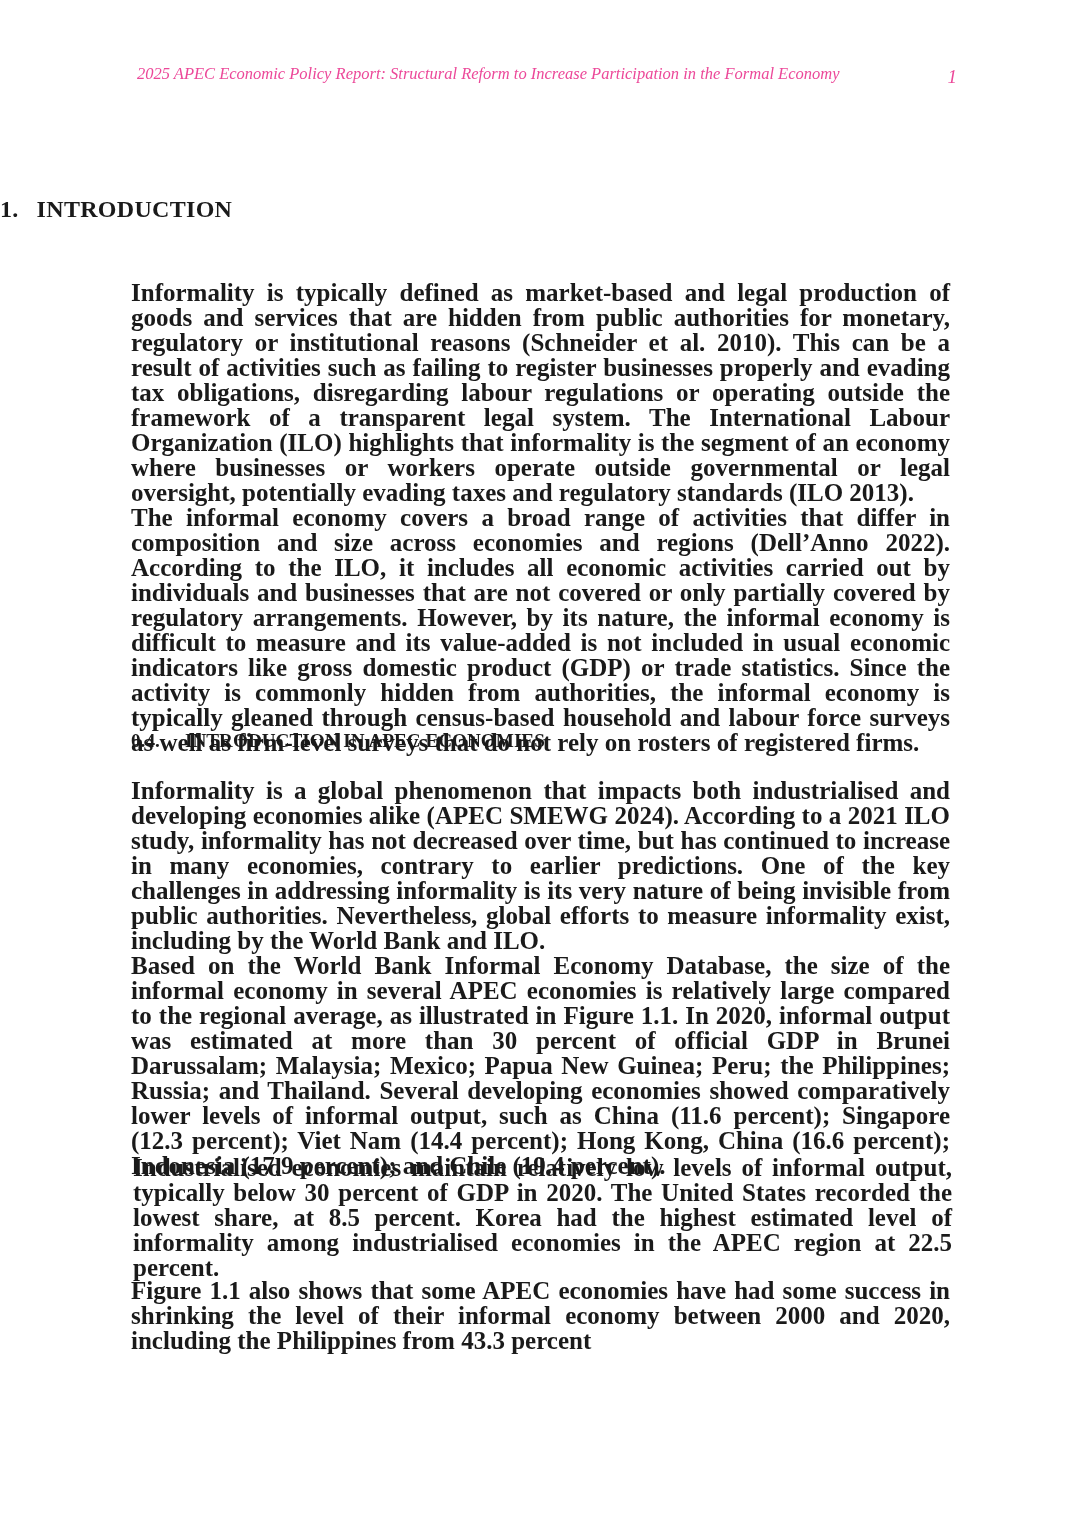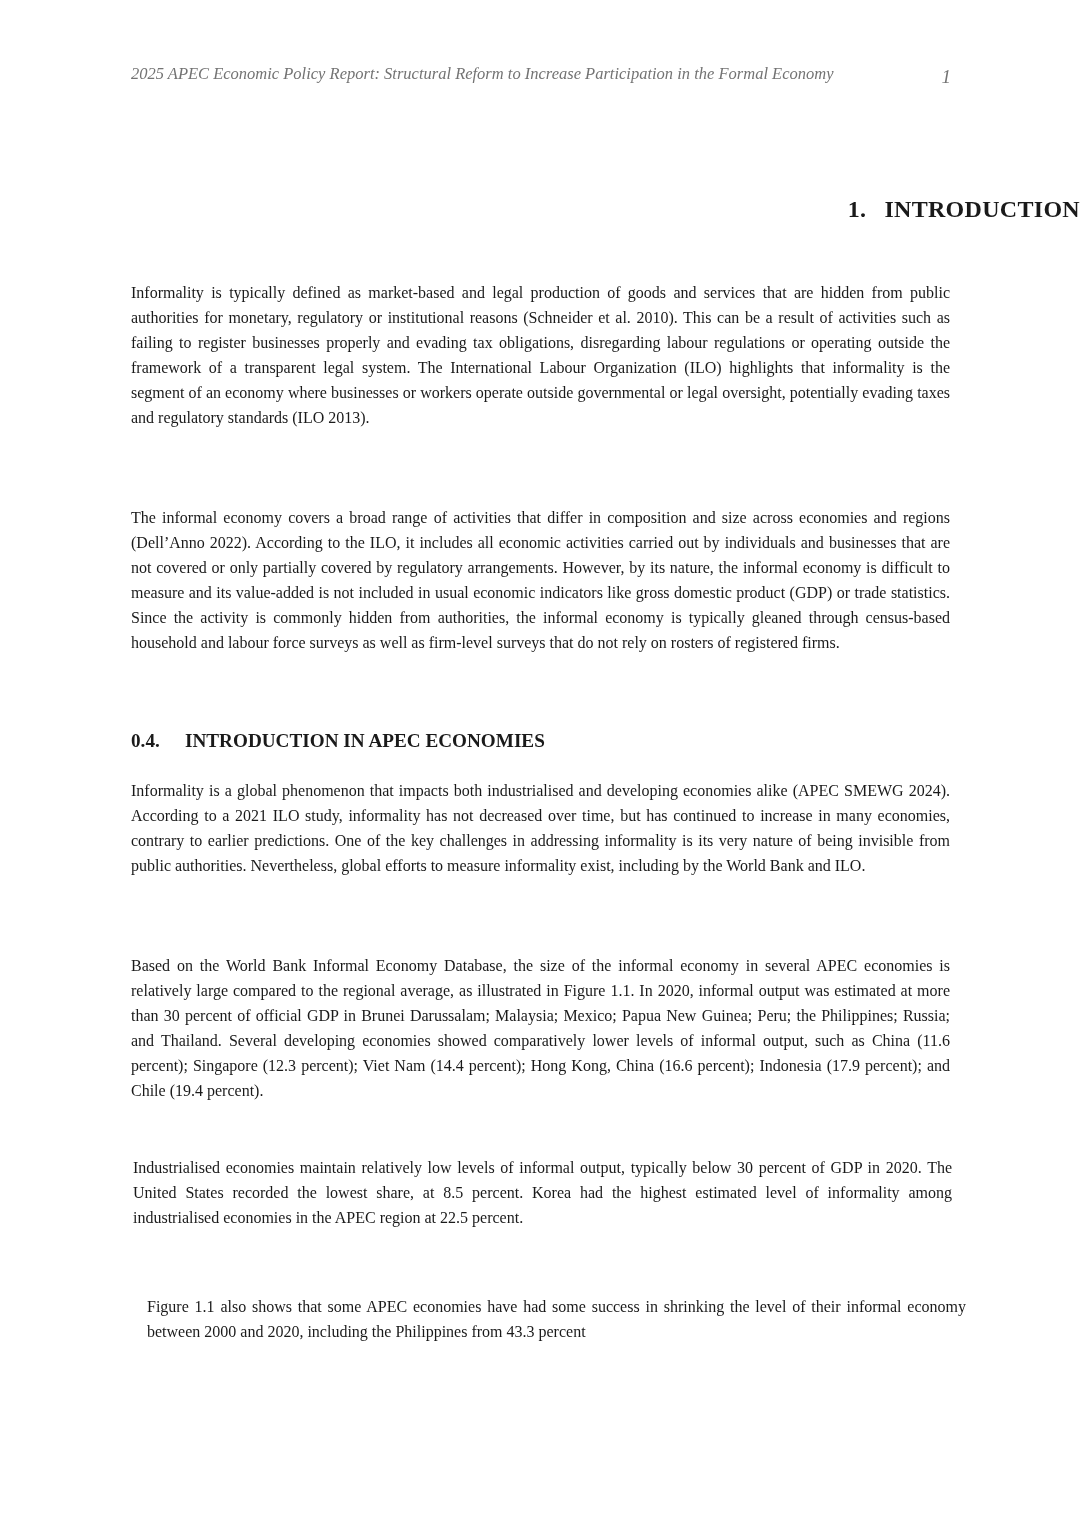--- a/index.html
+++ b/index.html
@@ -1,25 +1,25 @@
 <!DOCTYPE html>
 <html><head>
 <meta charset="utf-8">
 <style>
   html, body { margin: 0; padding: 0; background: #ffffff; }
   body { width: 1080px; height: 1527px; position: relative; overflow: hidden;
          font-family: "Liberation Serif", serif; color: #1a1a1a; }
-  .running-header { position: absolute; top: 64px; left: 131px; width: 820px;
-         font-style: italic; font-size: 16.5px; color: #737373; }
+  .running-header { position: absolute; top: 64px; left: 137px; width: 820px;
+         font-style: italic; font-size: 16.5px; color: #ec4899; }
   .running-header .page-num { position: absolute; right: 0; top: 2px; font-size: 19px; }
   .chapter-title { position: absolute; top: 196px; left: 0; width: 1080px;
-         text-align: right; font-weight: bold; font-size: 24px; letter-spacing: 0.3px; }
+         text-align: left; font-weight: bold; font-size: 24px; letter-spacing: 0.3px; }
   .chapter-title .num { margin-right: 18px; }
-  .para { position: absolute; left: 131px; width: 819px; font-size: 16px;
-          line-height: 25px; text-align: justify; }
+  .para { position: absolute; left: 131px; width: 819px; font-size: 25px;
+          line-height: 25px; text-align: justify; font-weight: bold; }
   .section-heading { position: absolute; left: 131px; font-weight: bold; font-size: 19.2px; }
   .section-heading .num { display: inline-block; width: 54px; }
 </style>
 </head>
 <body>
 
 <div class="running-header">
   <span>2025 APEC Economic Policy Report: Structural Reform to Increase Participation in the Formal Economy</span>
   <span class="page-num">1</span>
 </div>
@@ -31,13 +31,13 @@
 <p class="para" style="top:280px; margin:0;">Informality is typically defined as market-based and legal production of goods and services that are hidden from public authorities for monetary, regulatory or institutional reasons (Schneider et al. 2010). This can be a result of activities such as failing to register businesses properly and evading tax obligations, disregarding labour regulations or operating outside the framework of a transparent legal system. The International Labour Organization (ILO) highlights that informality is the segment of an economy where businesses or workers operate outside governmental or legal oversight, potentially evading taxes and regulatory standards (ILO 2013).</p>
 <p class="para" style="top:505px; margin:0;">The informal economy covers a broad range of activities that differ in composition and size across economies and regions (Dell’Anno 2022). According to the ILO, it includes all economic activities carried out by individuals and businesses that are not covered or only partially covered by regulatory arrangements. However, by its nature, the informal economy is difficult to measure and its value-added is not included in usual economic indicators like gross domestic product (GDP) or trade statistics. Since the activity is commonly hidden from authorities, the informal economy is typically gleaned through census-based household and labour force surveys as well as firm-level surveys that do not rely on rosters of registered firms.</p>
 
 <div class="section-heading" style="top:730px;">
   <span class="num">0.4.</span><span>INTRODUCTION IN APEC ECONOMIES</span>
 </div>
 
 <p class="para" style="top:778px; margin:0;">Informality is a global phenomenon that impacts both industrialised and developing economies alike (APEC SMEWG 2024). According to a 2021 ILO study, informality has not decreased over time, but has continued to increase in many economies, contrary to earlier predictions. One of the key challenges in addressing informality is its very nature of being invisible from public authorities. Nevertheless, global efforts to measure informality exist, including by the World Bank and ILO.</p>
 <p class="para" style="top:953px; margin:0;">Based on the World Bank Informal Economy Database, the size of the informal economy in several APEC economies is relatively large compared to the regional average, as illustrated in Figure 1.1. In 2020, informal output was estimated at more than 30 percent of official GDP in Brunei Darussalam; Malaysia; Mexico; Papua New Guinea; Peru; the Philippines; Russia; and Thailand. Several developing economies showed comparatively lower levels of informal output, such as China (11.6 percent); Singapore (12.3 percent); Viet Nam (14.4 percent); Hong Kong, China (16.6 percent); Indonesia (17.9 percent); and Chile (19.4 percent).</p>
 <p class="para" style="top:1153px; margin:2px;">Industrialised economies maintain relatively low levels of informal output, typically below 30 percent of GDP in 2020. The United States recorded the lowest share, at 8.5 percent. Korea had the highest estimated level of informality among industrialised economies in the APEC region at 22.5 percent.</p>
-<p class="para" style="top:1278px; margin:16px;">Figure 1.1 also shows that some APEC economies have had some success in shrinking the level of their informal economy between 2000 and 2020, including the Philippines from 43.3 percent</p>
+<p class="para" style="top:1278px; margin:0;">Figure 1.1 also shows that some APEC economies have had some success in shrinking the level of their informal economy between 2000 and 2020, including the Philippines from 43.3 percent</p>
 
 </body></html>

